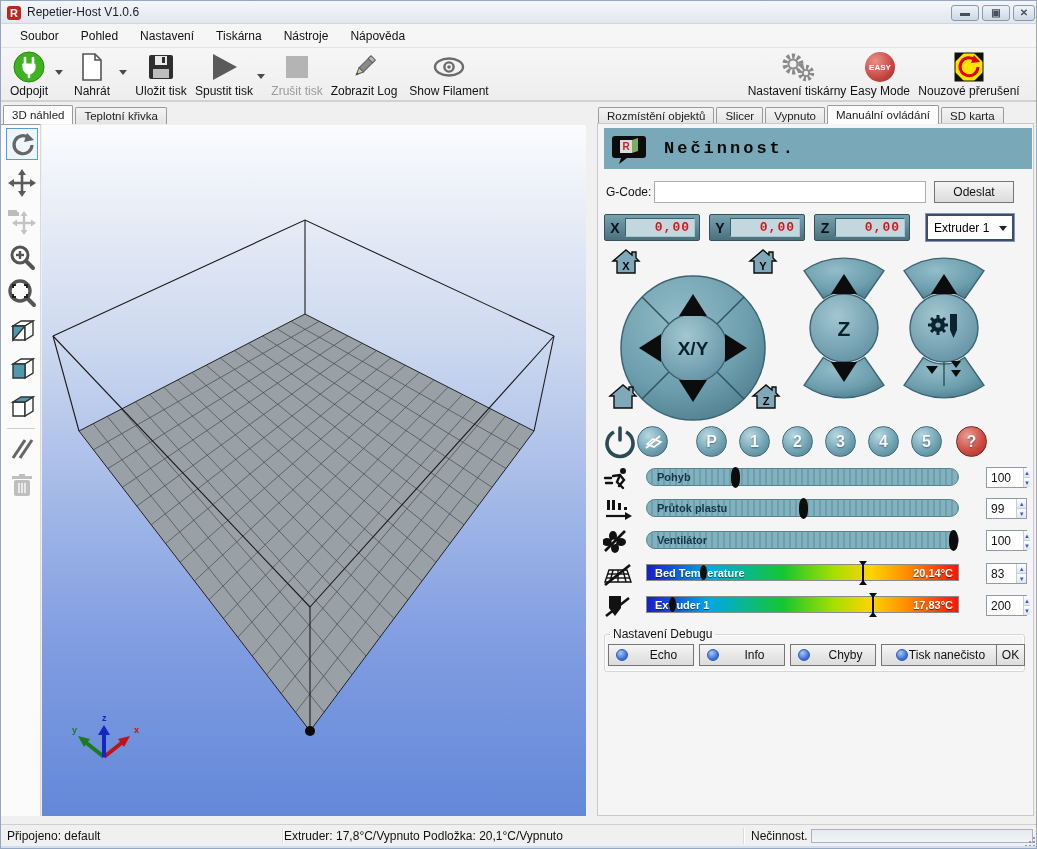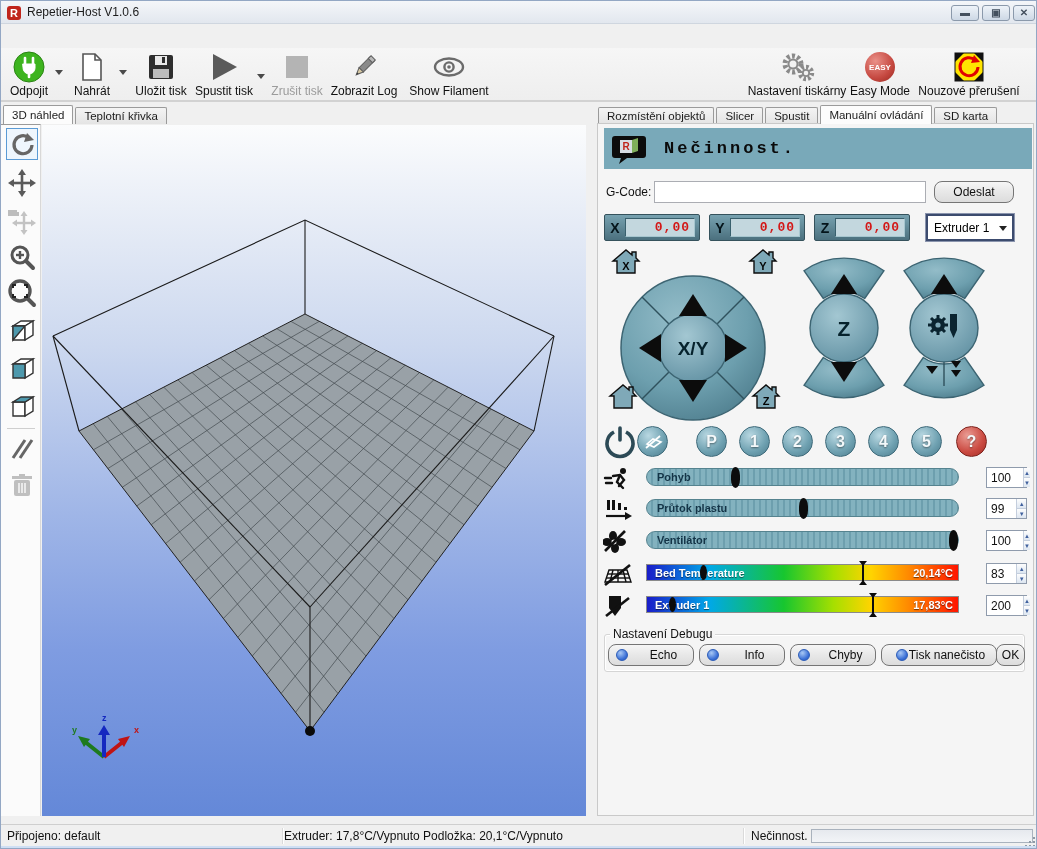--- a/index.html
+++ b/index.html
@@ -40,21 +40,21 @@
   #viewport{left:41px;top:124px;width:544px;height:691px;
     background:linear-gradient(180deg,#fbfcfd 0%,#e9eef7 12%,#ccd8ef 32%,#a0b6e7 56%,#7f9ce1 76%,#6488d8 100%);}
   #splitter{left:586px;top:104px;width:10px;height:711px;background:#f0f0f0;}
   
   #rightpage{left:596px;top:122px;width:437px;height:693px;background:#f5f5f5;border:1px solid #c9c9c9;}
   #stheader{left:603px;top:127px;width:428px;height:41px;background:#79a9b9;display:flex;align-items:center;}
   #stheader .logo{width:38px;height:30px;margin-left:8px;}
   #stheader .txt{font-family:"Liberation Mono",monospace;font-weight:bold;font-size:17px;letter-spacing:3px;color:#0a0a0a;margin-left:14px;}
   .label12{font-size:12px;color:#111;}
   .txtinput{background:#fff;border:1px solid #abadb3;height:22px;font-size:12px;padding:0 4px;}
-  .btn{background:linear-gradient(#f6f6f6,#e9e9e9 45%,#dcdcdc);border:1px solid #757575;border-radius:8px;
+  .btn{background:linear-gradient(#f6f6f6,#e9e9e9 45%,#dcdcdc);border:1px solid #757575;border-radius:0;
     font-size:12px;color:#111;display:flex;align-items:center;justify-content:center;text-align:right;}
   
   .axpanel{position:absolute;top:213px;width:96px;height:27px;border-radius:2px;
     background:linear-gradient(#77a2b0,#4b707e);border:1px solid #35525c;display:flex;align-items:center;}
   .axpanel .al{width:20px;text-align:center;font-weight:bold;font-size:14px;color:#04141a;}
   .axpanel .disp{flex:1;margin-right:4px;height:19px;background:#c3d7de;border:1px solid #39606d;border-right-color:#a6c6cf;border-bottom-color:#a6c6cf;
     font-family:"Liberation Mono",monospace;font-weight:bold;font-size:13px;color:#d31717;text-align:right;padding:1px 4px 0 0;letter-spacing:1px;}
   #extrudersel{left:925px;top:213px;width:88px;height:27px;background:#fff;border:2px solid #3c4b6e;outline:1px solid #8a94ad;
     display:flex;align-items:center;font-size:12px;padding-left:6px;}
   #extrudersel .arr{position:absolute;right:5px;top:10px;width:0;height:0;border-left:4px solid transparent;border-right:4px solid transparent;border-top:5px solid #222;}
@@ -109,20 +109,28 @@
     <svg class="abs" style="left:5px;top:4px" width="16" height="16">
       <rect x="1" y="1" width="14" height="14" rx="3" fill="#c0251c"></rect>
       <text x="8" y="12" font-size="11" font-weight="bold" fill="#fff" text-anchor="middle">R</text>
     </svg>
     <span class="ttl">Repetier-Host V1.0.6</span>
     <div class="winbtn" style="left:950px">▬</div>
     <div class="winbtn" style="left:981px">▣</div>
     <div class="winbtn" style="left:1012px;width:22px">✕</div>
   </div>
 
+  <div id="menubar" class="abs">
+    <span class="menuitem">Soubor</span>
+    <span class="menuitem">Pohled</span>
+    <span class="menuitem">Nastavení</span>
+    <span class="menuitem">Tiskárna</span>
+    <span class="menuitem">Nástroje</span>
+    <span class="menuitem">Nápověda</span>
+  </div>
 
   <div id="toolbar" class="abs">
     <div class="tbtn" style="left:2px;width:52px">
       <span class="ic">
         <svg width="32" height="32">
             <circle cx="16" cy="16" r="15" fill="#3db41e" stroke="#2a8413"></circle>
           <g stroke="#fff" stroke-width="2.6" stroke-linecap="round">
             <line x1="12" y1="7" x2="12" y2="13"></line>
               <line x1="20" y1="7" x2="20" y2="13"></line>
             <path d="M10 13 h12 v4 a6 6 0 0 1 -12 0 z" fill="#fff" stroke-width="1"></path>
@@ -408,21 +416,21 @@
         <text x="92" y="608" font-size="9" font-weight="bold" fill="#c01414">x</text>
       </g>
     </svg>
   </div>
 
   <div id="splitter" class="abs"></div>
 
   <div class="tabstrip abs" style="left:597px;top:104px;width:436px">
     <span class="tab">Rozmístění objektů</span>
     <span class="tab">Slicer</span>
-    <span class="tab">Spustit</span>
+    <span class="tab">Vypnuto</span>
     <span class="tab active">Manuální ovládání</span>
     <span class="tab">SD karta</span>
   </div>
 
   <div id="rightpage" class="abs"></div>
 
   <div id="stheader" class="abs">
     <svg class="logo" width="38" height="30" viewBox="0 0 38 30">
       <path d="M3 2 h28 a3 3 0 0 1 3 3 v16 a3 3 0 0 1 -3 3 h-16 l-8 6 2-6 h-6 a3 3 0 0 1 -3 -3 v-16 a3 3 0 0 1 3 -3 z" fill="#0c0c0c"></path>
       <rect x="8" y="6" width="12" height="13" fill="#d8dee4"></rect>

